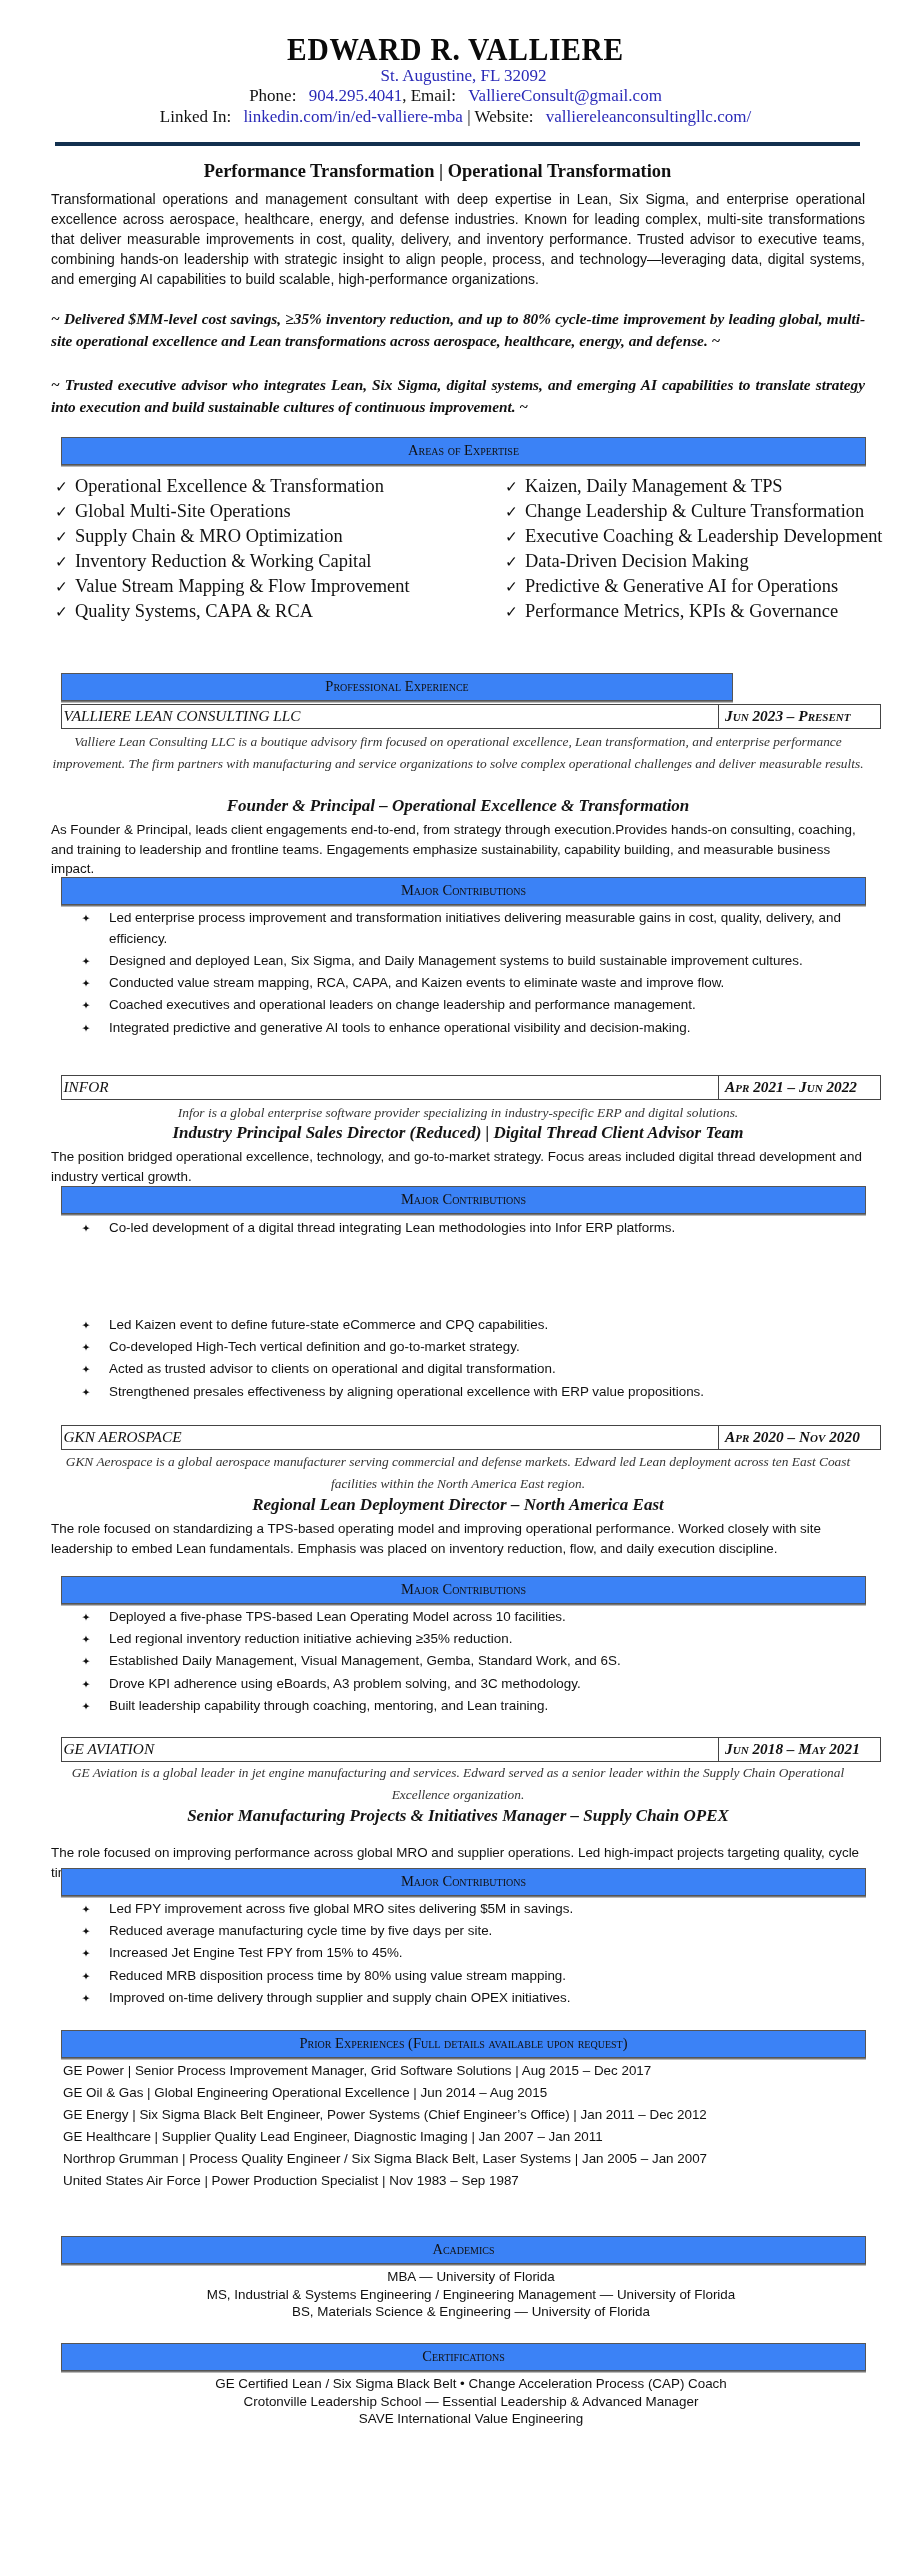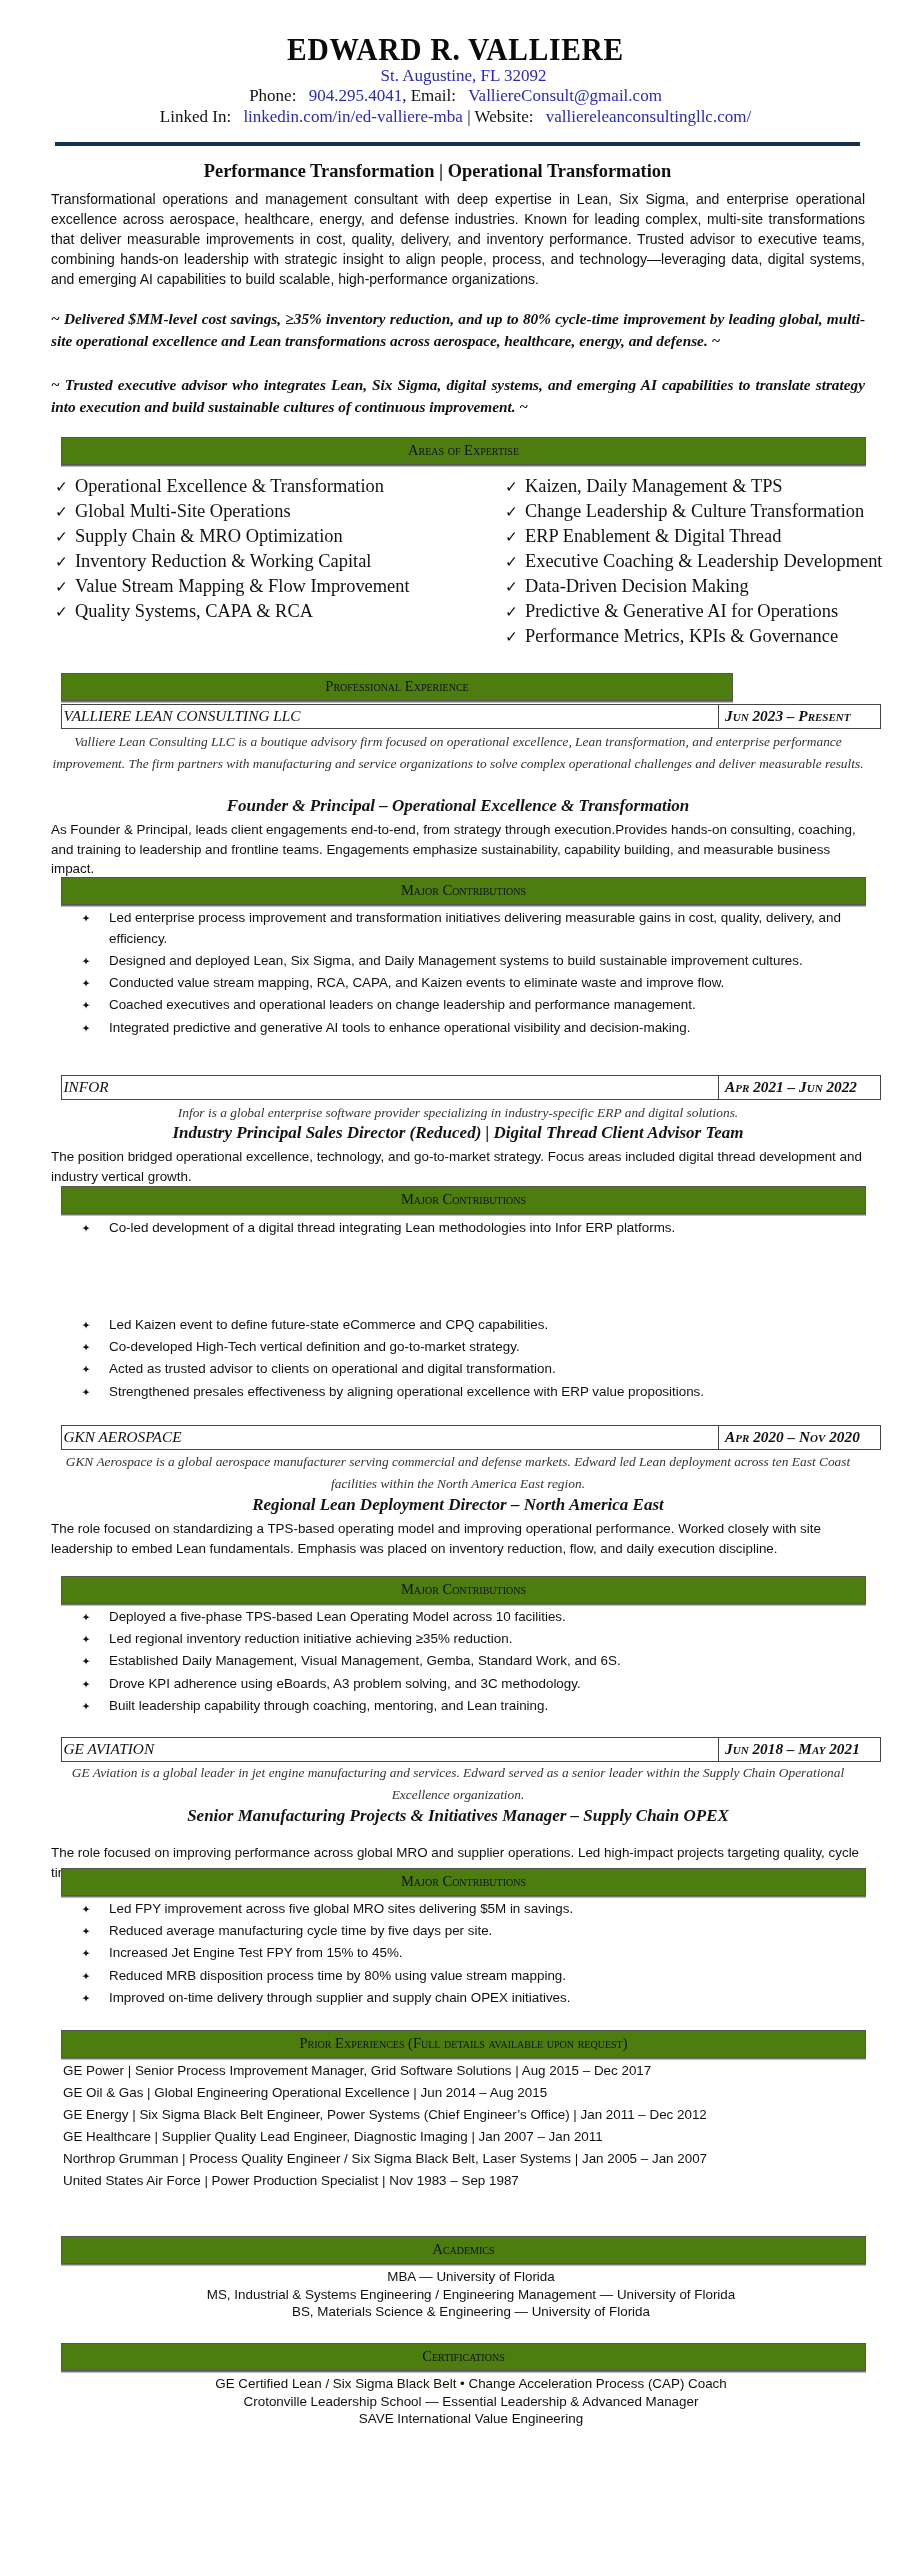--- a/index.html
+++ b/index.html
@@ -16,21 +16,21 @@
   #phone { left: 0; width: 911px; top: 86px; font-size: 17px; }
   #links { left: 0; width: 911px; top: 107px; font-size: 17px; }
   #rule { left: 55px; width: 805px; top: 142px; height: 3.8px; background: #12304f; }
 
   #headline { left: 0; width: 875px; top: 161px; font-size: 18.4px; font-weight: bold; }
   #summary { left: 51px; width: 814px; top: 189px; font-size: 14px; line-height: 20px; text-align: justify; }
   .bi { font-weight: bold; font-style: italic; }
   #ach1 { left: 51px; width: 814px; top: 308px; font-size: 15.3px; line-height: 22px; text-align: justify; }
   #ach2 { left: 51px; width: 814px; top: 374px; font-size: 15.3px; line-height: 22px; text-align: justify; }
 
-  .secbar { position: absolute; left: 61px; width: 805px; height: 27.6px; background: #4d7c0f; border: 1.1px solid #555; box-sizing: border-box; box-shadow: 0 1.5px 0 #777; text-align: center; font-family: "Liberation Serif", "DejaVu Serif", serif; font-size: 14.5px; line-height: 25px; font-variant: small-caps; color: #111; }
+  .secbar { position: absolute; left: 61px; width: 805px; height: 27.6px; background: #3b82f6; border: 1.1px solid #555; box-sizing: border-box; box-shadow: 0 1.5px 0 #777; text-align: center; font-family: "Liberation Serif", "DejaVu Serif", serif; font-size: 14.5px; line-height: 25px; font-variant: small-caps; color: #111; }
   .secbar.wide { left: 61px; width: 672px; }
 
   .exp-list { position: absolute; font-family: "Liberation Serif", "DejaVu Serif", serif; font-size: 18.4px; line-height: 24px; }
   .exp-list .row { white-space: nowrap; }
   .check { display: inline-block; width: 20px; font-size: 15.3px; }
 
   .company { position: absolute; left: 61px; width: 820px; height: 24.5px; border: 1.1px solid #444; box-sizing: border-box; display: flex; font-family: "Liberation Serif", "DejaVu Serif", serif; font-style: italic; font-size: 15.3px; line-height: 22px; }
   .company .cname { flex: 1; padding-left: 1.5px; text-transform: uppercase; }
   .company .cdate { width: 162px; border-left: 1.1px solid #444; padding-left: 6.1px; font-variant: small-caps; font-weight: bold; box-sizing: border-box; }
 
@@ -70,21 +70,20 @@
     <div class="row"><span class="check">✓</span><span>Operational Excellence &amp; Transformation</span></div>
     <div class="row"><span class="check">✓</span><span>Global Multi-Site Operations</span></div>
     <div class="row"><span class="check">✓</span><span>Supply Chain &amp; MRO Optimization</span></div>
     <div class="row"><span class="check">✓</span><span>Inventory Reduction &amp; Working Capital</span></div>
     <div class="row"><span class="check">✓</span><span>Value Stream Mapping &amp; Flow Improvement</span></div>
     <div class="row"><span class="check">✓</span><span>Quality Systems, CAPA &amp; RCA</span></div>
   </div>
   <div class="exp-list" style="left:505px; top:474px; width:406px;">
     <div class="row"><span class="check">✓</span><span>Kaizen, Daily Management &amp; TPS</span></div>
     <div class="row"><span class="check">✓</span><span>Change Leadership &amp; Culture Transformation</span></div>
-    <div class="row"><span class="check">✓</span><span>ERP Enablement &amp; Digital Thread</span></div>
     <div class="row"><span class="check">✓</span><span>Executive Coaching &amp; Leadership Development</span></div>
     <div class="row"><span class="check">✓</span><span>Data-Driven Decision Making</span></div>
     <div class="row"><span class="check">✓</span><span>Predictive &amp; Generative AI for Operations</span></div>
     <div class="row"><span class="check">✓</span><span>Performance Metrics, KPIs &amp; Governance</span></div>
   </div>
 
   <div class="secbar wide" style="top:673px;">Professional Experience</div>
 
   <div class="company" style="top:704px;">
     <span class="cname">VALLIERE LEAN CONSULTING LLC</span>

